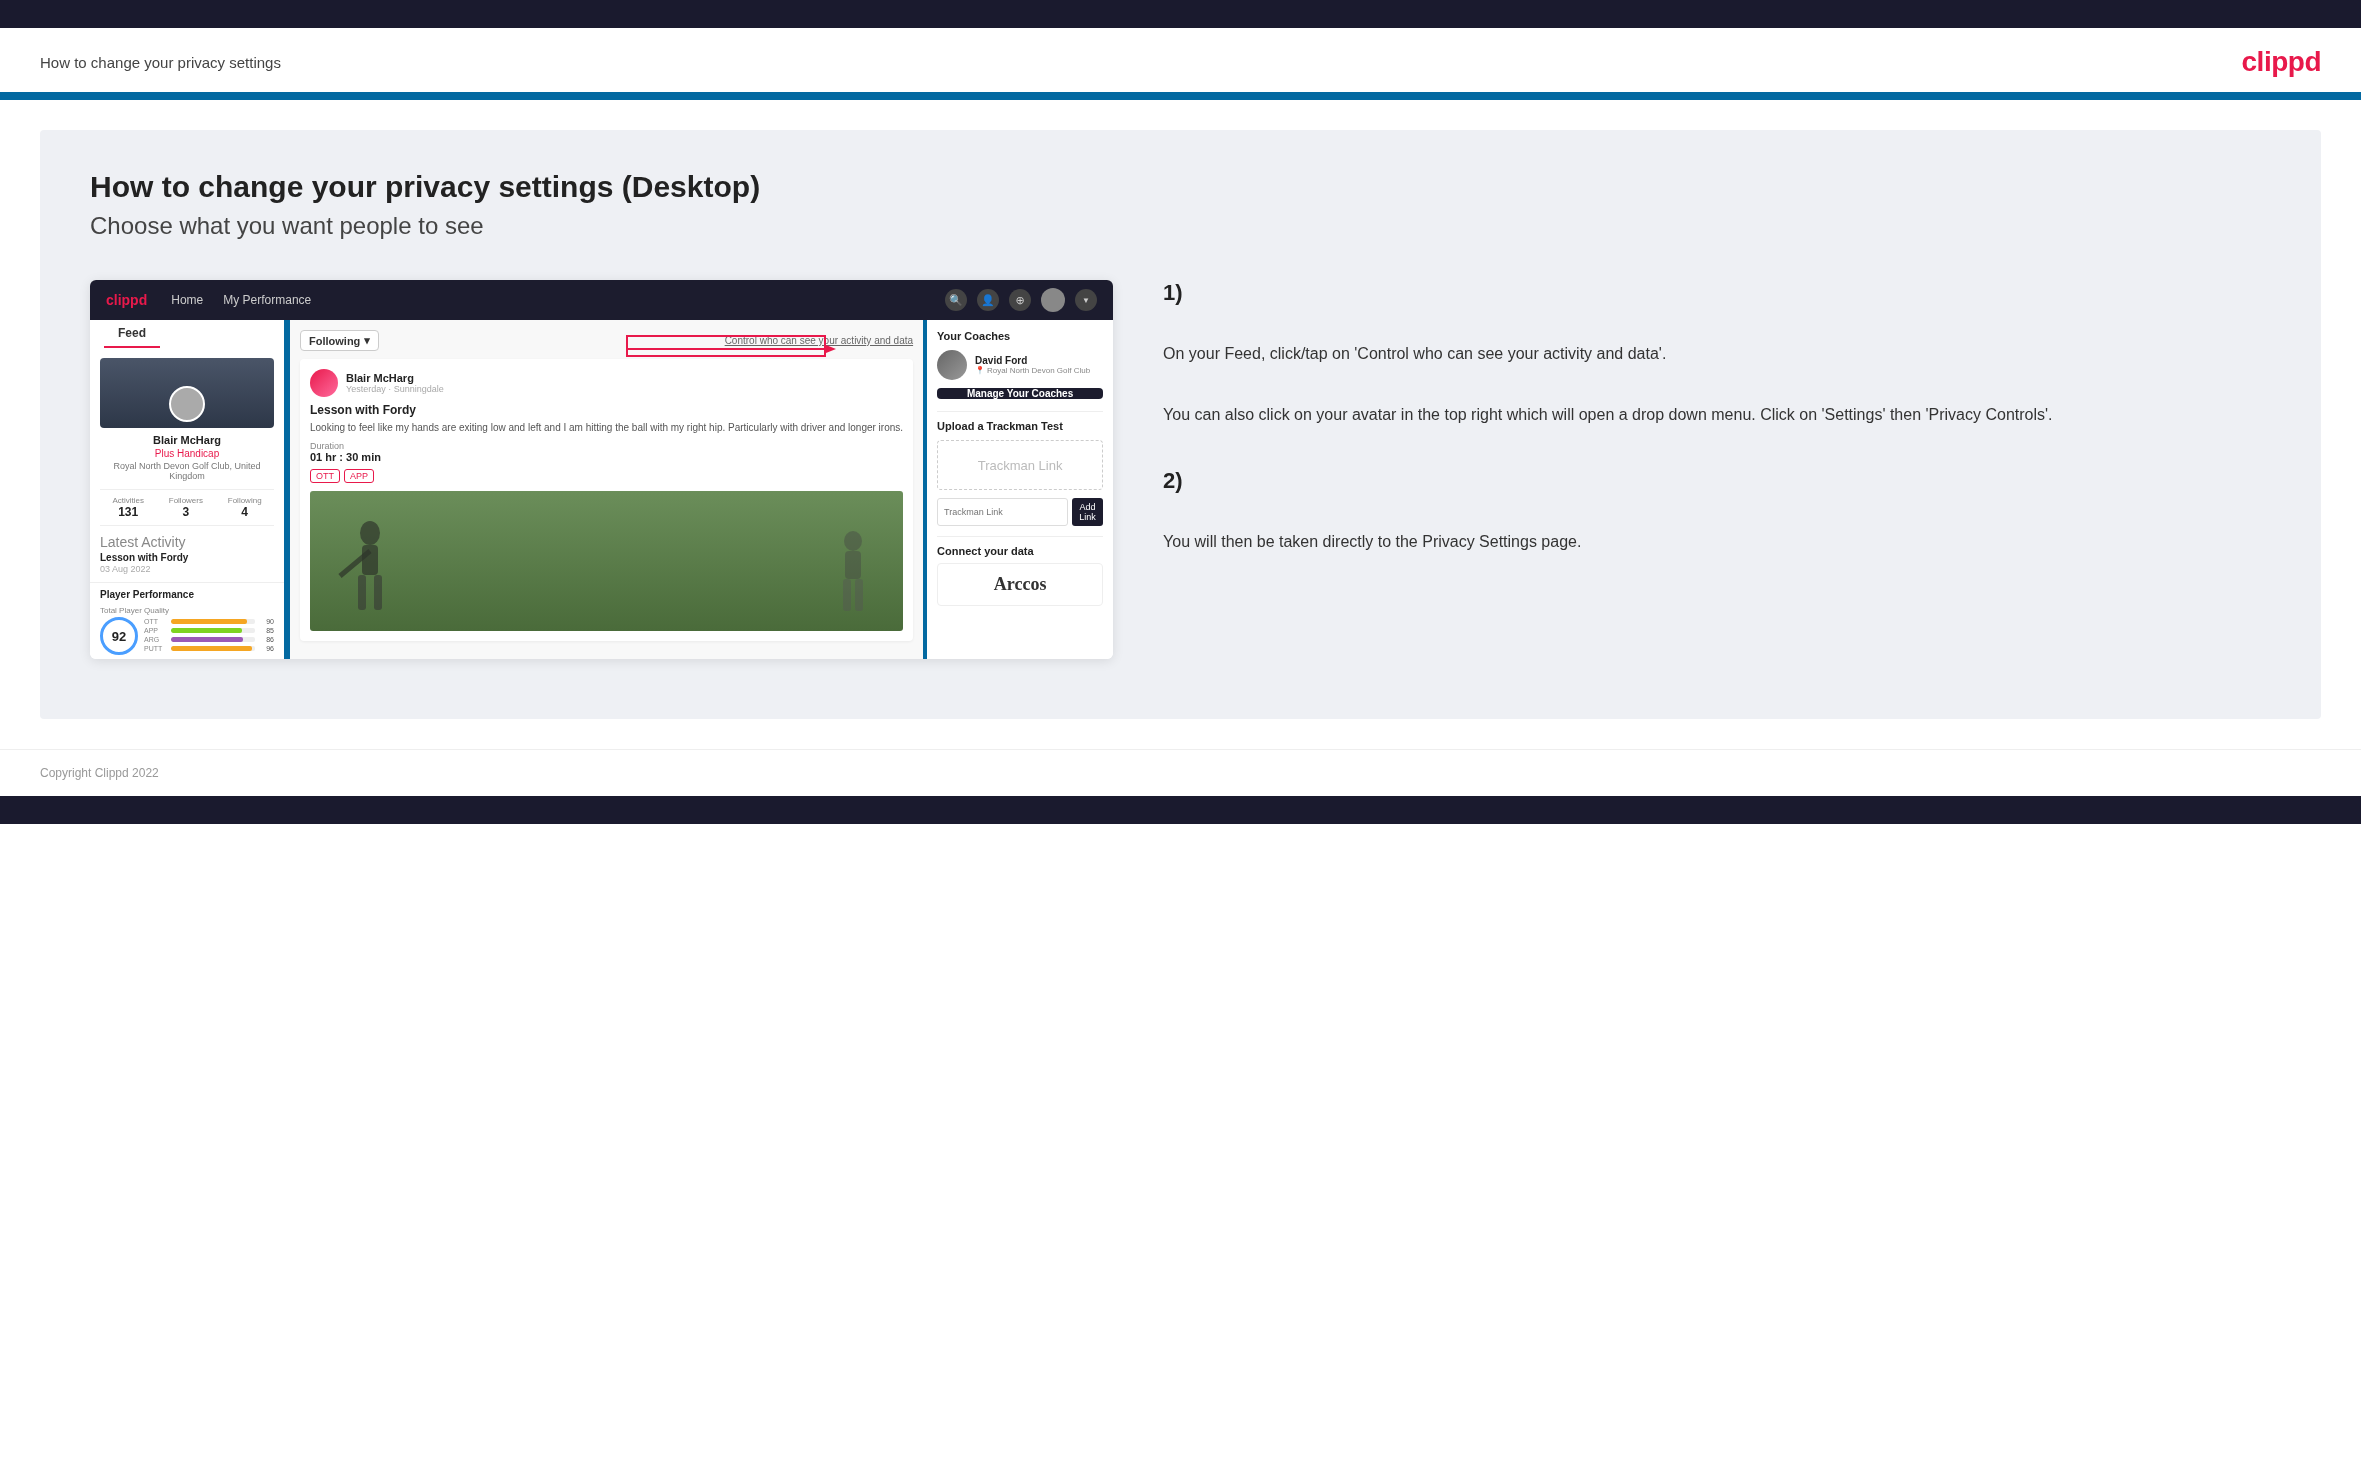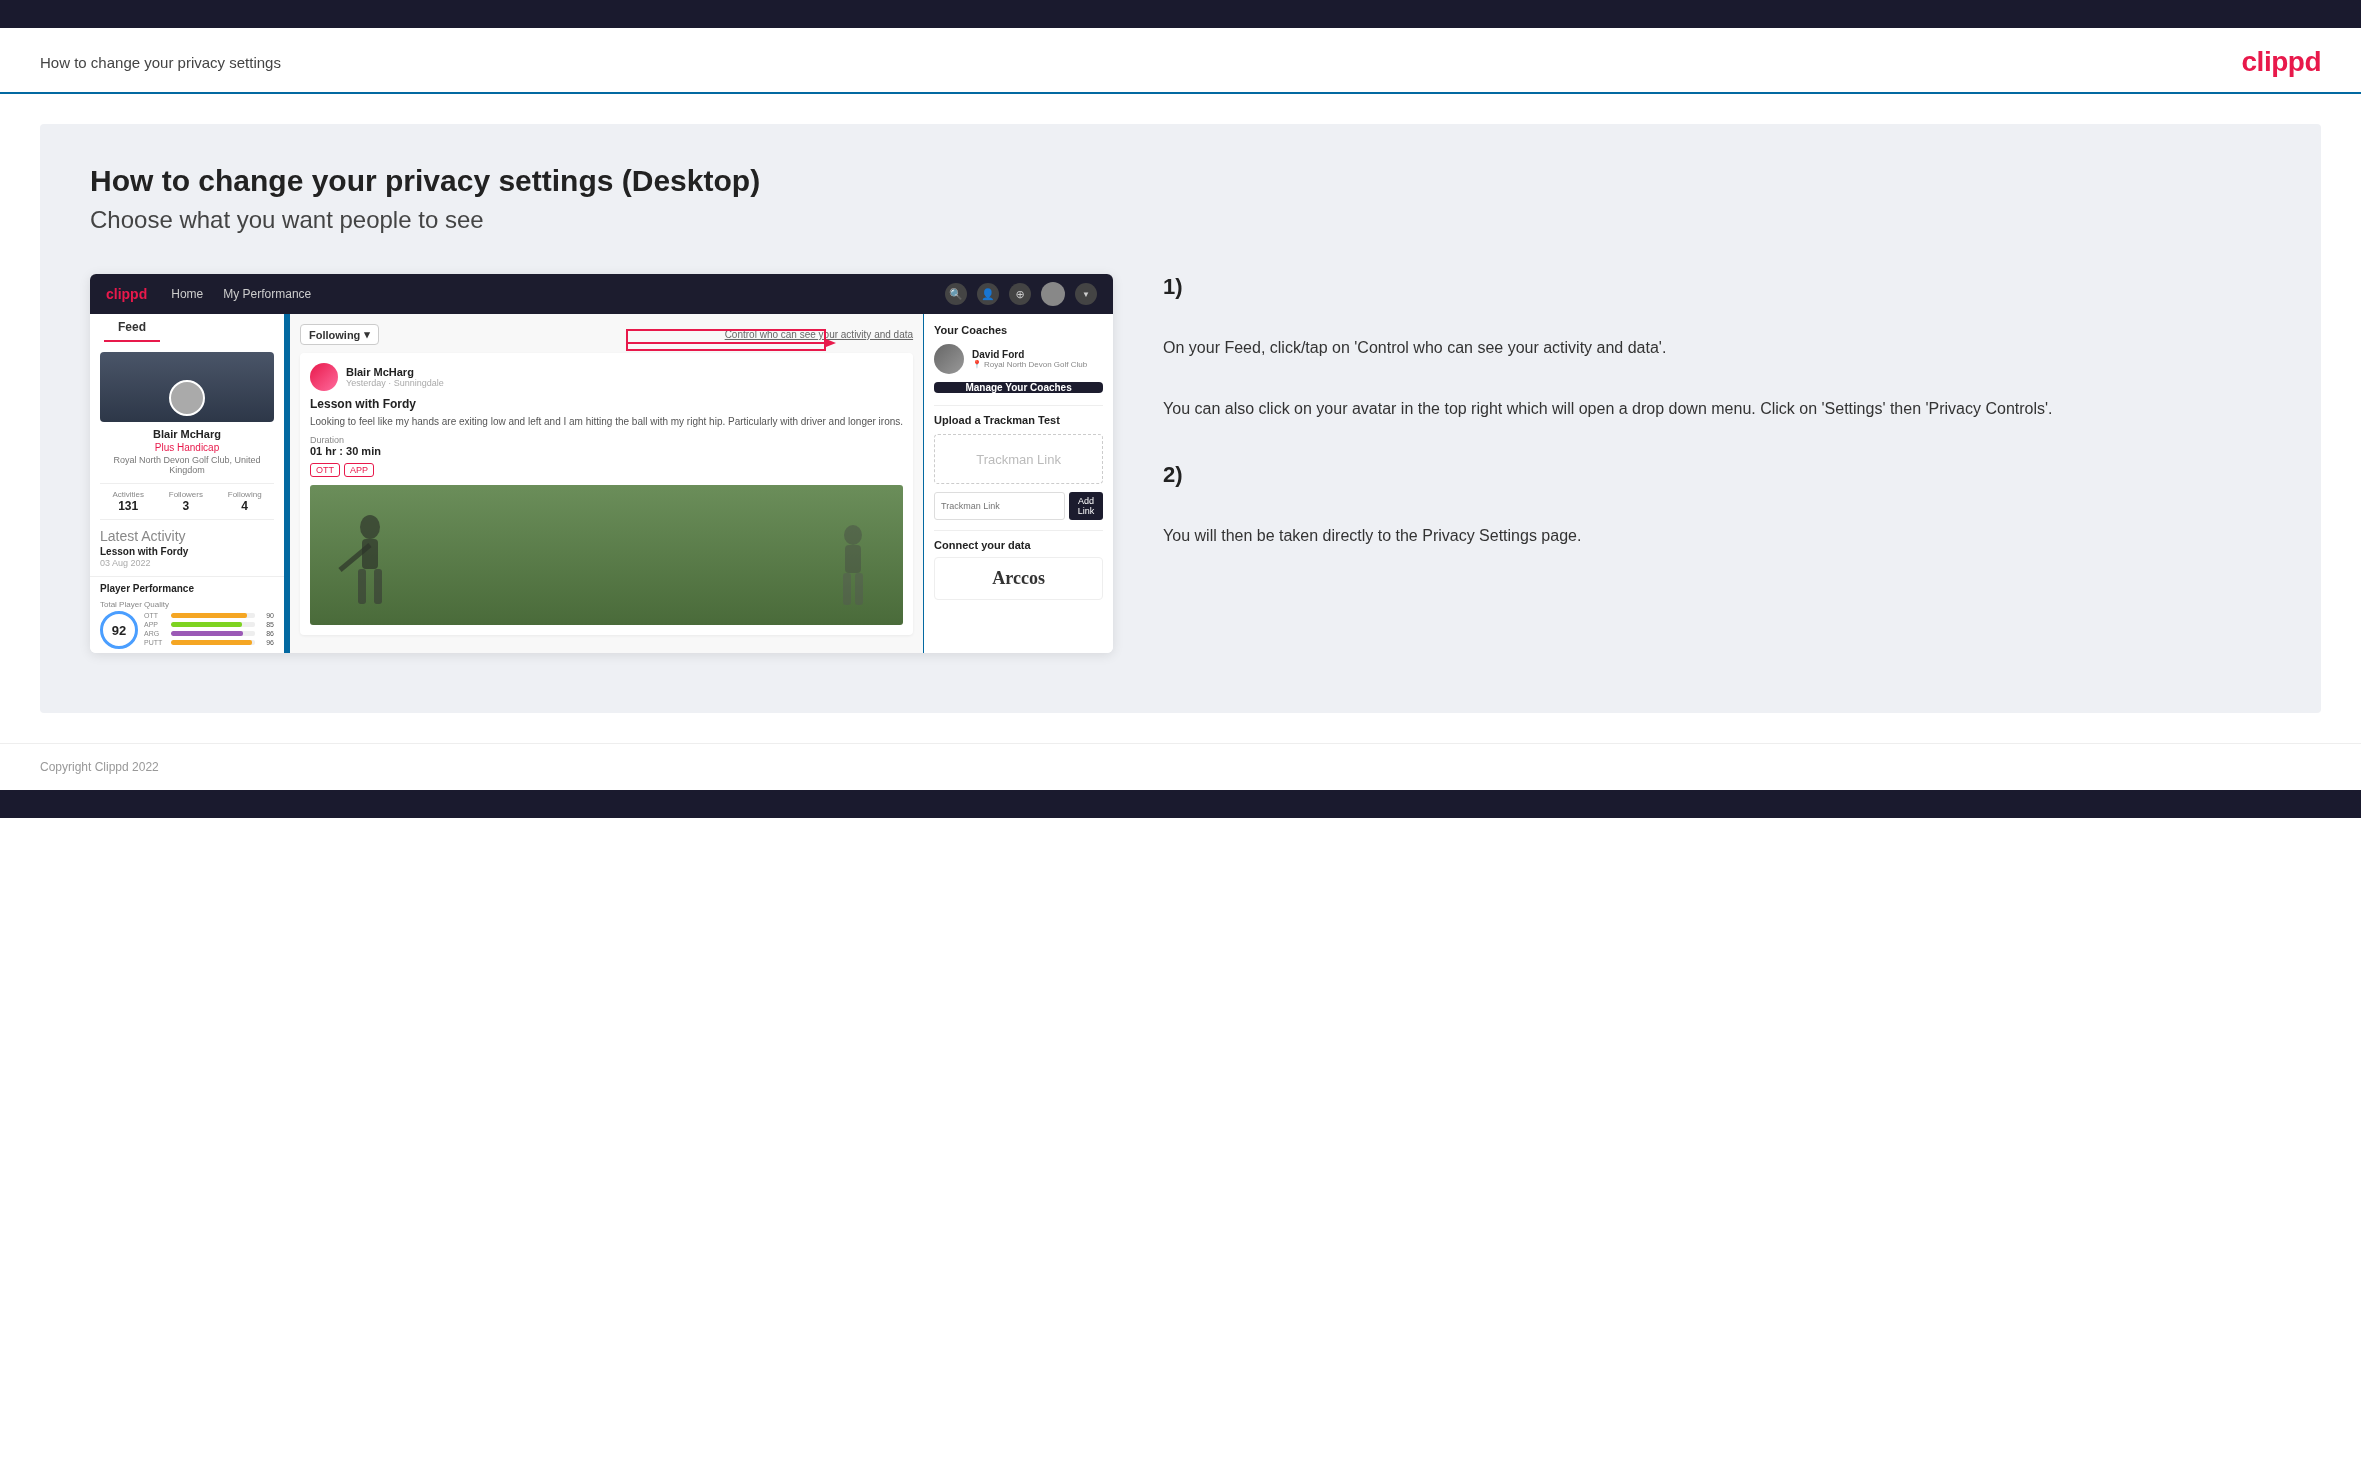--- a/index.html
+++ b/index.html
@@ -8,21 +8,21 @@
     
     .top-bar {
       background: #1a1a2e;
       height: 28px;
     }
     .header {
       display: flex;
       align-items: center;
       justify-content: space-between;
       padding: 18px 40px 14px;
-      border-bottom: 2px solid #0369a1;
+      border-bottom: 8px solid #0369a1;
     }
     .header-title {
       font-size: 15px;
       color: #444;
     }
     .logo {
       font-size: 28px;
       font-weight: 700;
       color: #e8194b;
       letter-spacing: -0.5px;
@@ -315,21 +315,21 @@
       right: 20px;
       width: 60px;
       height: 100px;
       opacity: 0.7;
     }
 
     
     .app-right {
       width: 190px;
       background: #fff;
-      border-left: 1px solid #0369a1;
+      border-left: 4px solid #0369a1;
       flex-shrink: 0;
       padding: 10px;
     }
     .coaches-title { font-size: 11px; font-weight: 700; margin-bottom: 8px; }
     .coach-row {
       display: flex;
       align-items: center;
       gap: 8px;
       margin-bottom: 8px;
     }

